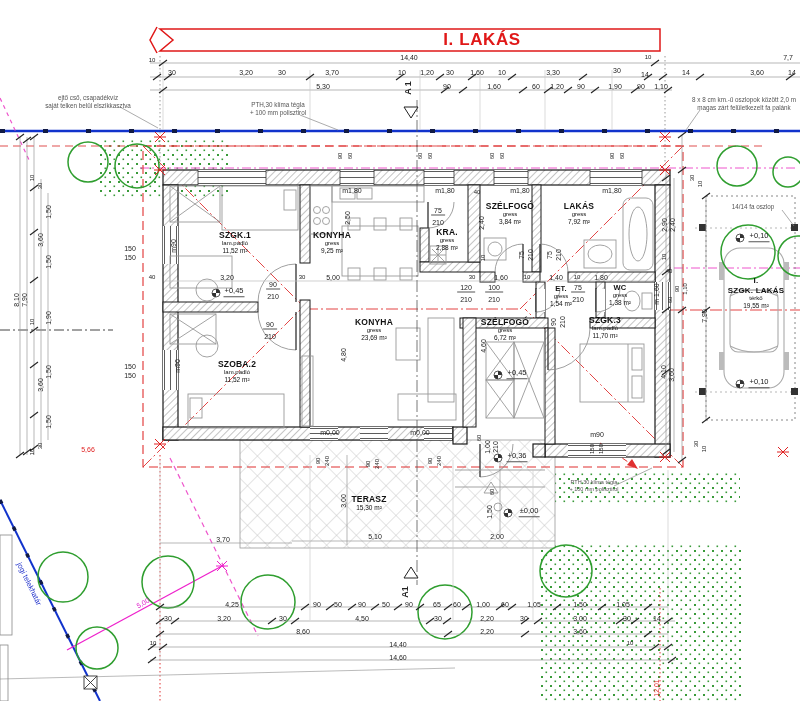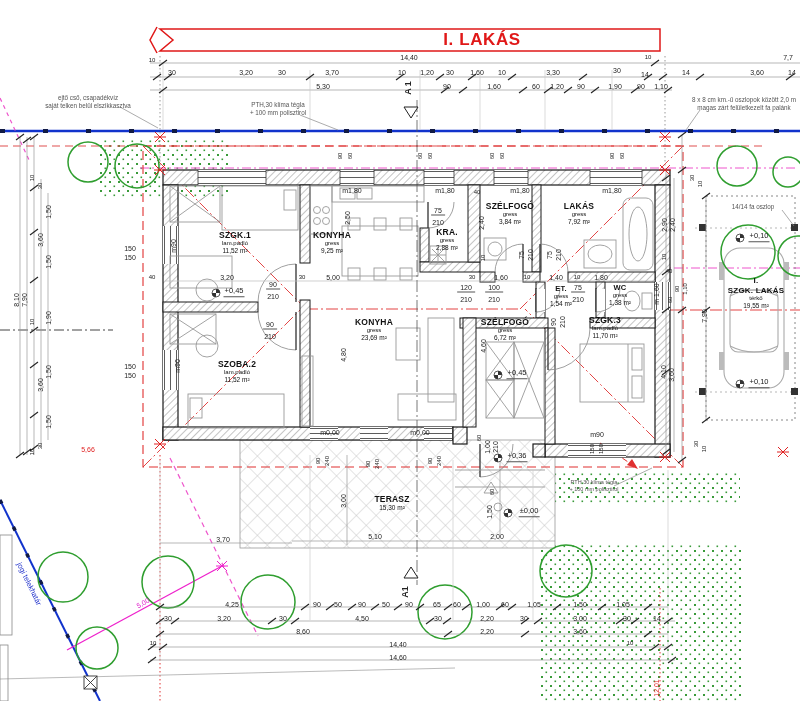--- a/index.html
+++ b/index.html
@@ -487,21 +487,21 @@
 <div class="room" style="left:237px;top:372px">
       <span class="n">SZOBA.2</span>
       <span class="f">lam.padló</span>
       <span class="a">11,52 m²</span>
     </div>
 <div class="room" style="left:605px;top:328px">
       <span class="n">SZGK.3</span>
       <span class="f">lam.padló</span>
       <span class="a">11,70 m²</span>
     </div>
-<div class="room" style="left:392px;top:503px">
+<div class="room" style="left:369px;top:503px">
       <span class="n">TERASZ</span>
       <span class="a">15,30 m²</span>
     </div>
 <div class="room" style="left:756px;top:293px">
       <span class="n" style="font-size:8px">I.</span>
       <span class="n" style="font-size:8px">SZGK. LAKÁS</span>
       <span class="f">térkő</span>
       <span class="a">19,55 m²</span>
     </div>
 

